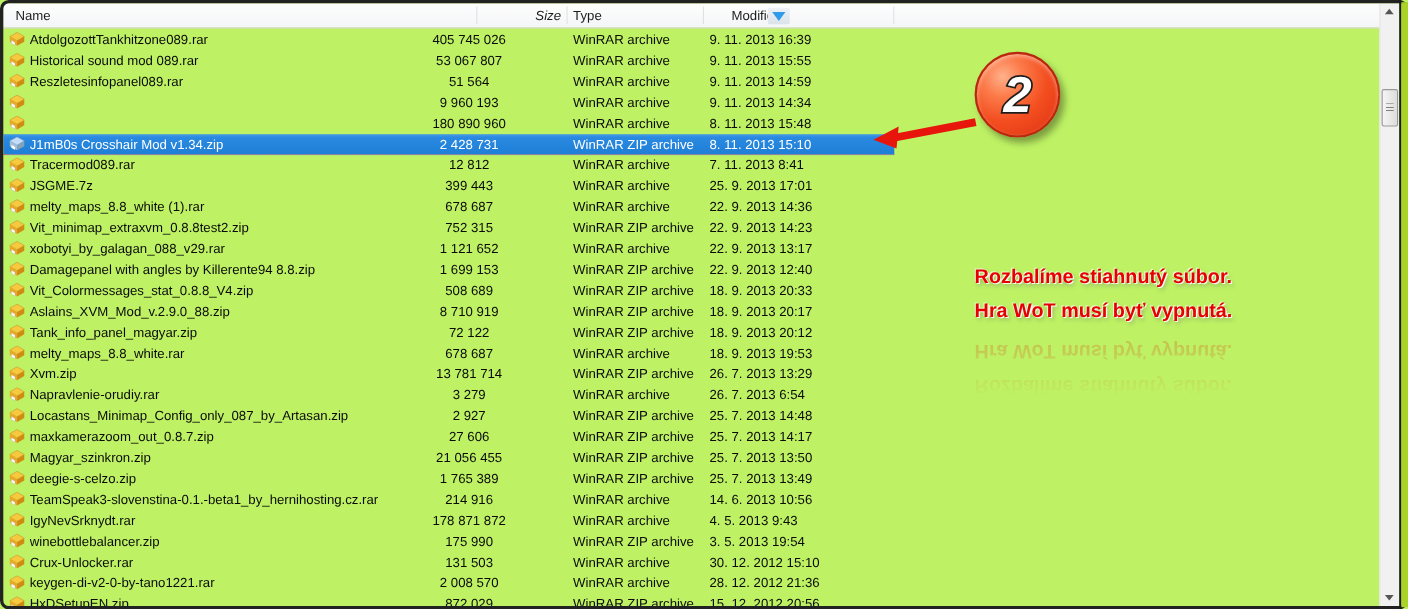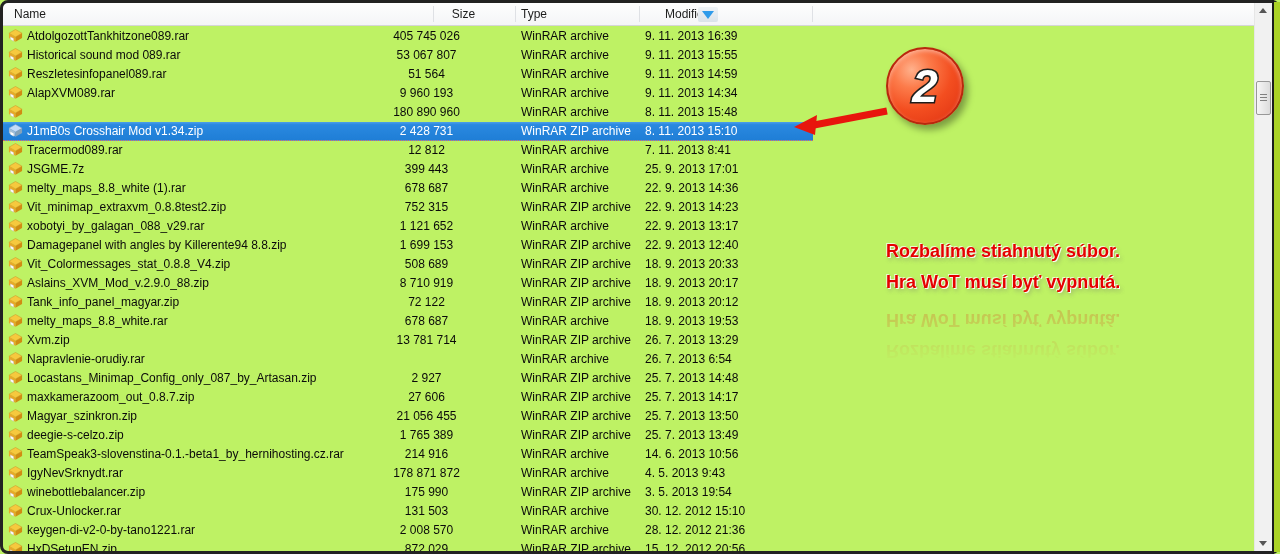--- a/index.html
+++ b/index.html
@@ -27,21 +27,21 @@
     position:absolute; left:3px; top:3px; right:25px; height:23px;
     background:linear-gradient(#fefefe,#f4f5f7);
     border-bottom:1px solid #d6d6d6;
     box-sizing:border-box; z-index:5;
   }
   .hcell {
     position:absolute; top:0; height:22px; line-height:22px;
     font-size:12px; color:#1c1c1c; white-space:nowrap;
   }
   .h-name { left:11px; }
-  .h-size { left:424px; width:73px; text-align:center; }
+  .h-size { left:434px; width:73px; text-align:right;font-style:italic; }
   .h-type { left:518px; }
   .h-mod  { left:642px;margin-left:20px; }
   .hdiv {
     position:absolute; top:3px; height:16px; width:1px; background:#dfe1e5;
   }
   .sort-btn {
     position:absolute; left:695px; top:4px; width:20px; height:15px;
     background:linear-gradient(#eef2f6,#dbe3ea); border-radius:2px;
   }
   .sort-tri {
@@ -190,21 +190,20 @@
       </div>
       <div class="row">
         <span class="icon">
           <svg viewBox="0 0 16 16" width="15" height="15">
             <polygon points="8,0.5 15,4.5 8,8.5 1,4.5" fill="#f6c93e" stroke="#c9992a" stroke-width="0.6"></polygon>
             <polygon points="1,4.5 8,8.5 8,13.5 1,9.5" fill="#e9a825"></polygon>
             <polygon points="15,4.5 8,8.5 8,13.5 15,9.5" fill="#d08c12"></polygon>
             <polygon points="2.5,8.2 6,10.2 6,13 2.5,11" fill="#ffffff" stroke="#b9b9b9" stroke-width="0.4"></polygon>
           </svg>
         </span>
-        <span class="c name">AlapXVM089.rar</span>
         <span class="c size">9 960 193</span>
         <span class="c type">WinRAR archive</span>
         <span class="c mod">9. 11. 2013 14:34</span>
       </div>
       <div class="row">
         <span class="icon">
           <svg viewBox="0 0 16 16" width="15" height="15">
             <polygon points="8,0.5 15,4.5 8,8.5 1,4.5" fill="#f6c93e" stroke="#c9992a" stroke-width="0.6"></polygon>
             <polygon points="1,4.5 8,8.5 8,13.5 1,9.5" fill="#e9a825"></polygon>
             <polygon points="15,4.5 8,8.5 8,13.5 15,9.5" fill="#d08c12"></polygon>
@@ -386,20 +385,21 @@
       <div class="row">
         <span class="icon">
           <svg viewBox="0 0 16 16" width="15" height="15">
             <polygon points="8,0.5 15,4.5 8,8.5 1,4.5" fill="#f6c93e" stroke="#c9992a" stroke-width="0.6"></polygon>
             <polygon points="1,4.5 8,8.5 8,13.5 1,9.5" fill="#e9a825"></polygon>
             <polygon points="15,4.5 8,8.5 8,13.5 15,9.5" fill="#d08c12"></polygon>
             <polygon points="2.5,8.2 6,10.2 6,13 2.5,11" fill="#ffffff" stroke="#b9b9b9" stroke-width="0.4"></polygon>
           </svg>
         </span>
         <span class="c name">Napravlenie-orudiy.rar</span>
+        <span class="c size">3 279</span>
         <span class="c type">WinRAR archive</span>
         <span class="c mod">26. 7. 2013 6:54</span>
       </div>
       <div class="row">
         <span class="icon">
           <svg viewBox="0 0 16 16" width="15" height="15">
             <polygon points="8,0.5 15,4.5 8,8.5 1,4.5" fill="#f6c93e" stroke="#c9992a" stroke-width="0.6"></polygon>
             <polygon points="1,4.5 8,8.5 8,13.5 1,9.5" fill="#e9a825"></polygon>
             <polygon points="15,4.5 8,8.5 8,13.5 15,9.5" fill="#d08c12"></polygon>
             <polygon points="2.5,8.2 6,10.2 6,13 2.5,11" fill="#ffffff" stroke="#b9b9b9" stroke-width="0.4"></polygon>

